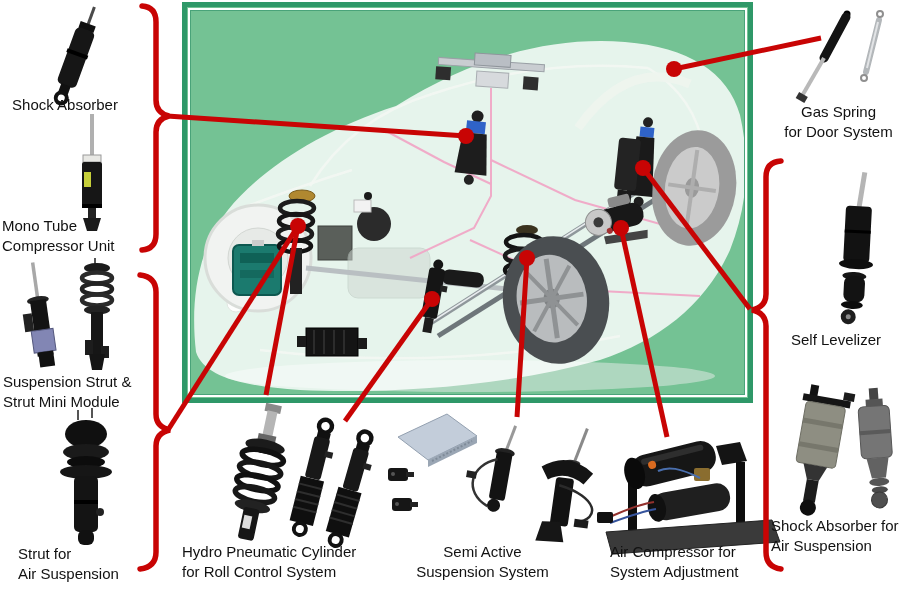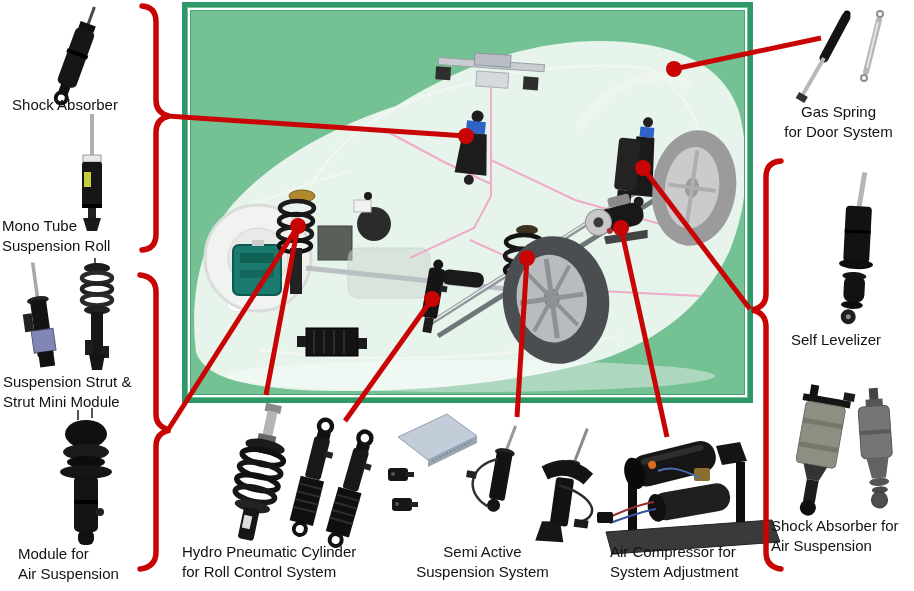--- a/index.html
+++ b/index.html
@@ -383,28 +383,28 @@
       <circle class="red-dot" cx="643" cy="168" r="8"></circle>
       <circle class="red-dot" cx="674" cy="69" r="8"></circle>
     </g>
   </svg>
 
   <div class="lbl ctr" style="left:6px;top:95px;width:118px;">
     <span class="ln">Shock Absorber</span>
   </div>
   <div class="lbl" style="left:2px;top:216px;width:150px;">
     <span class="ln">Mono Tube</span>
-    <span class="ln">Suspension Roll</span>
+    <span class="ln">Compressor Unit</span>
   </div>
   <div class="lbl" style="left:3px;top:372px;width:165px;">
     <span class="ln">Suspension Strut &amp;</span>
     <span class="ln">Strut Mini Module</span>
   </div>
   <div class="lbl" style="left:18px;top:544px;width:130px;">
-    <span class="ln">Module for</span>
+    <span class="ln">Strut for</span>
     <span class="ln">Air Suspension</span>
   </div>
   <div class="lbl ctr" style="left:766px;top:102px;width:145px;">
     <span class="ln">Gas Spring</span>
     <span class="ln">for Door System</span>
   </div>
   <div class="lbl ctr" style="left:776px;top:330px;width:120px;">
     <span class="ln">Self Levelizer</span>
   </div>
   <div class="lbl" style="left:771px;top:516px;width:143px;">

